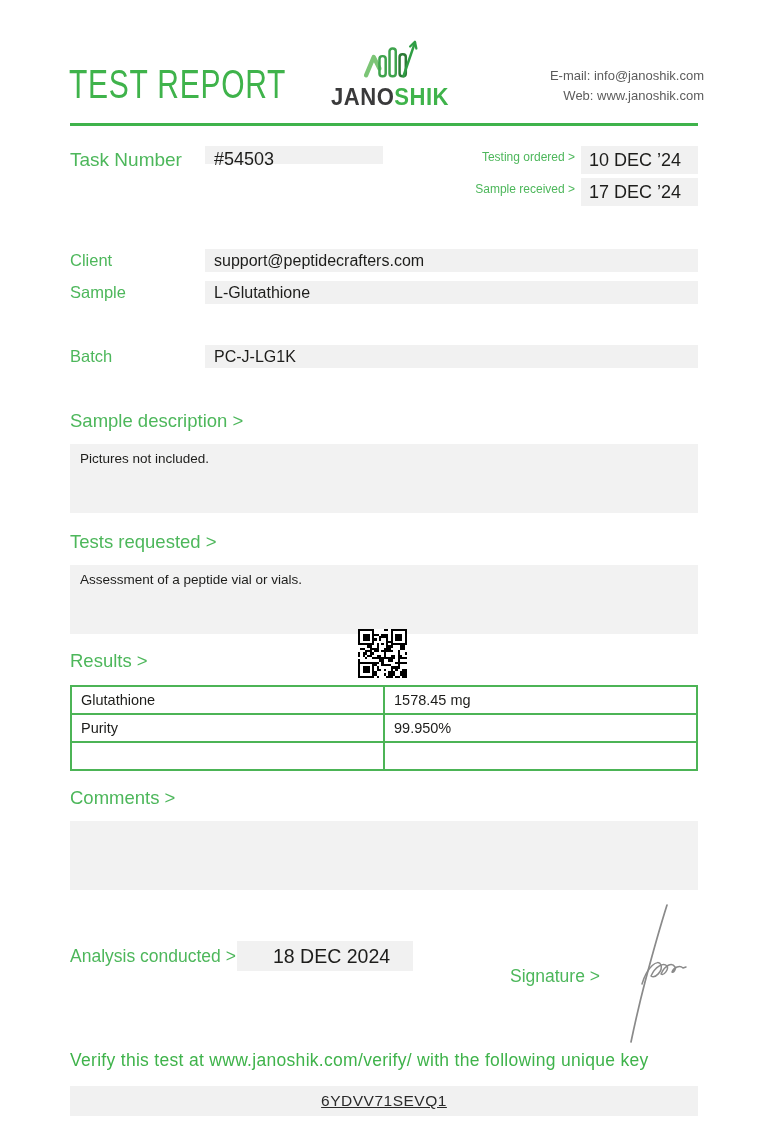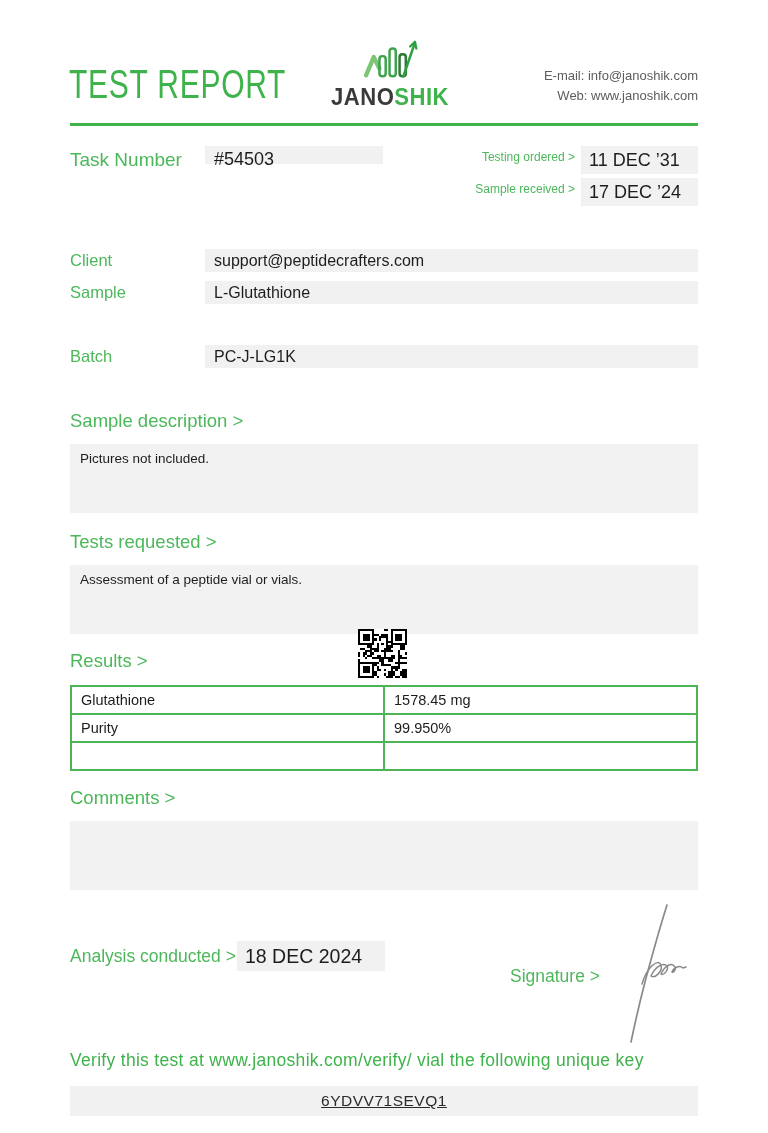--- a/index.html
+++ b/index.html
@@ -15,21 +15,21 @@
   }
   .logo{position:absolute;left:324px;top:36px;width:132px;text-align:center;}
   .logo-icon{display:block;margin:0 auto;}
   .logo-text{
     font-size:24px;font-weight:bold;letter-spacing:0.5px;white-space:nowrap;
     transform:scaleX(0.92);transform-origin:center top;margin-top:1px;
   }
   .logo-text .dark{color:#3a3a3b;}
   .logo-text .grn{color:#3fb34b;}
   .contact{
-    position:absolute;right:70px;top:66px;text-align:right;
+    position:absolute;right:64px;top:66px;text-align:right;
     font-size:13px;line-height:1.5;color:#5c5c5c;
   }
   .header-rule{position:absolute;left:70px;top:123px;width:628px;height:3px;background:#3fb34b;}
 
   
   .task-label{position:absolute;left:70px;top:149px;font-size:19px;color:#4db75b;}
   .task-box{position:absolute;left:205px;top:146px;width:178px;height:18px;background:#f1f1f1;}
   .task-box span{display:block;font-size:18px;line-height:27px;padding-left:9px;color:#1d1d1b;}
   .right-label{position:absolute;right:193px;font-size:12px;color:#4db75b;text-align:right;white-space:nowrap;}
   .rl1{top:150px;} .rl2{top:182px;}
@@ -58,21 +58,21 @@
   .results-table{
     position:absolute;left:70px;top:685px;width:628px;border-collapse:collapse;table-layout:fixed;
   }
   .results-table td{
     border:2px solid #4cb456;height:26px;font-size:14.5px;color:#1d1d1b;
     padding:0 0 0 9px;background:#ffffff;
   }
 
   
   .analysis-label{position:absolute;left:70px;top:946px;font-size:17.5px;color:#4db75b;white-space:nowrap;}
-  .analysis-box{position:absolute;left:237px;top:941px;width:148px;height:30px;background:#f1f1f1;}
+  .analysis-box{position:absolute;left:237px;top:941px;width:148px;height:30px;background:#f1f1f1;padding-left:28px;}
   .analysis-box span{display:block;font-size:19.5px;line-height:30px;padding-left:8px;color:#1d1d1b;white-space:nowrap;}
   .signature-label{position:absolute;right:168px;top:966px;font-size:17.5px;color:#4db75b;white-space:nowrap;}
   .signature-svg{position:absolute;left:612px;top:898px;}
 
   .verify-line{
     position:absolute;left:70px;top:1050px;width:628px;font-size:17.5px;letter-spacing:0.3px;
     color:#3fb34b;white-space:nowrap;
   }
   .key-bar{position:absolute;left:70px;top:1086px;width:628px;height:30px;background:#f1f1f1;}
   .key-bar span{display:block;text-align:center;font-size:15.5px;line-height:30px;letter-spacing:0.5px;color:#2a2a2a;text-decoration:underline;}
@@ -103,21 +103,21 @@
 
   <div class="header-rule"></div>
 
   <div class="task-label">Task Number</div>
   <div class="task-box">
     <span>#54503</span>
   </div>
 
   <div class="right-label rl1">Testing ordered  &gt;</div>
   <div class="date-box db1">
-    <span>11 DEC ’31</span>
+    <span>10 DEC ’24</span>
   </div>
   <div class="right-label rl2">Sample received &gt;</div>
   <div class="date-box db2">
     <span>17 DEC ’24</span>
   </div>
 
   <div class="info-row ir0">
     <div class="lbl">Client</div>
     <div class="bar">
         <span>support@peptidecrafters.com</span>
@@ -408,18 +408,18 @@
   <div class="analysis-box">
     <span>18 DEC 2024</span>
   </div>
   <div class="signature-label">Signature &gt;</div>
 
   <svg class="signature-svg" width="75" height="150" viewBox="0 0 75 150">
     <path d="M55,7 C49,26 41,54 33,84 C28,103 23,125 19,144" fill="none" stroke="#8a8a8a" stroke-width="1.7" stroke-linecap="round"></path>
     <path d="M30,86 C35,69 46,60 49,67 C51,73 43,81 39,78 C43,69 51,64 55,68 C57,71 52,78 49,76 C53,67 60,64 63,69 C64,71 62,75 60,74 C62,69 68,67 71,70 L74,69" fill="none" stroke="#8a8a8a" stroke-width="1.5" stroke-linecap="round" stroke-linejoin="round"></path>
   </svg>
 
-  <div class="verify-line">Verify this test at www.janoshik.com/verify/ vial the following unique key</div>
+  <div class="verify-line">Verify this test at www.janoshik.com/verify/ with the following unique key</div>
   <div class="key-bar">
     <span>6YDVV71SEVQ1</span>
   </div>
 
 </div>
 
 </body></html>

